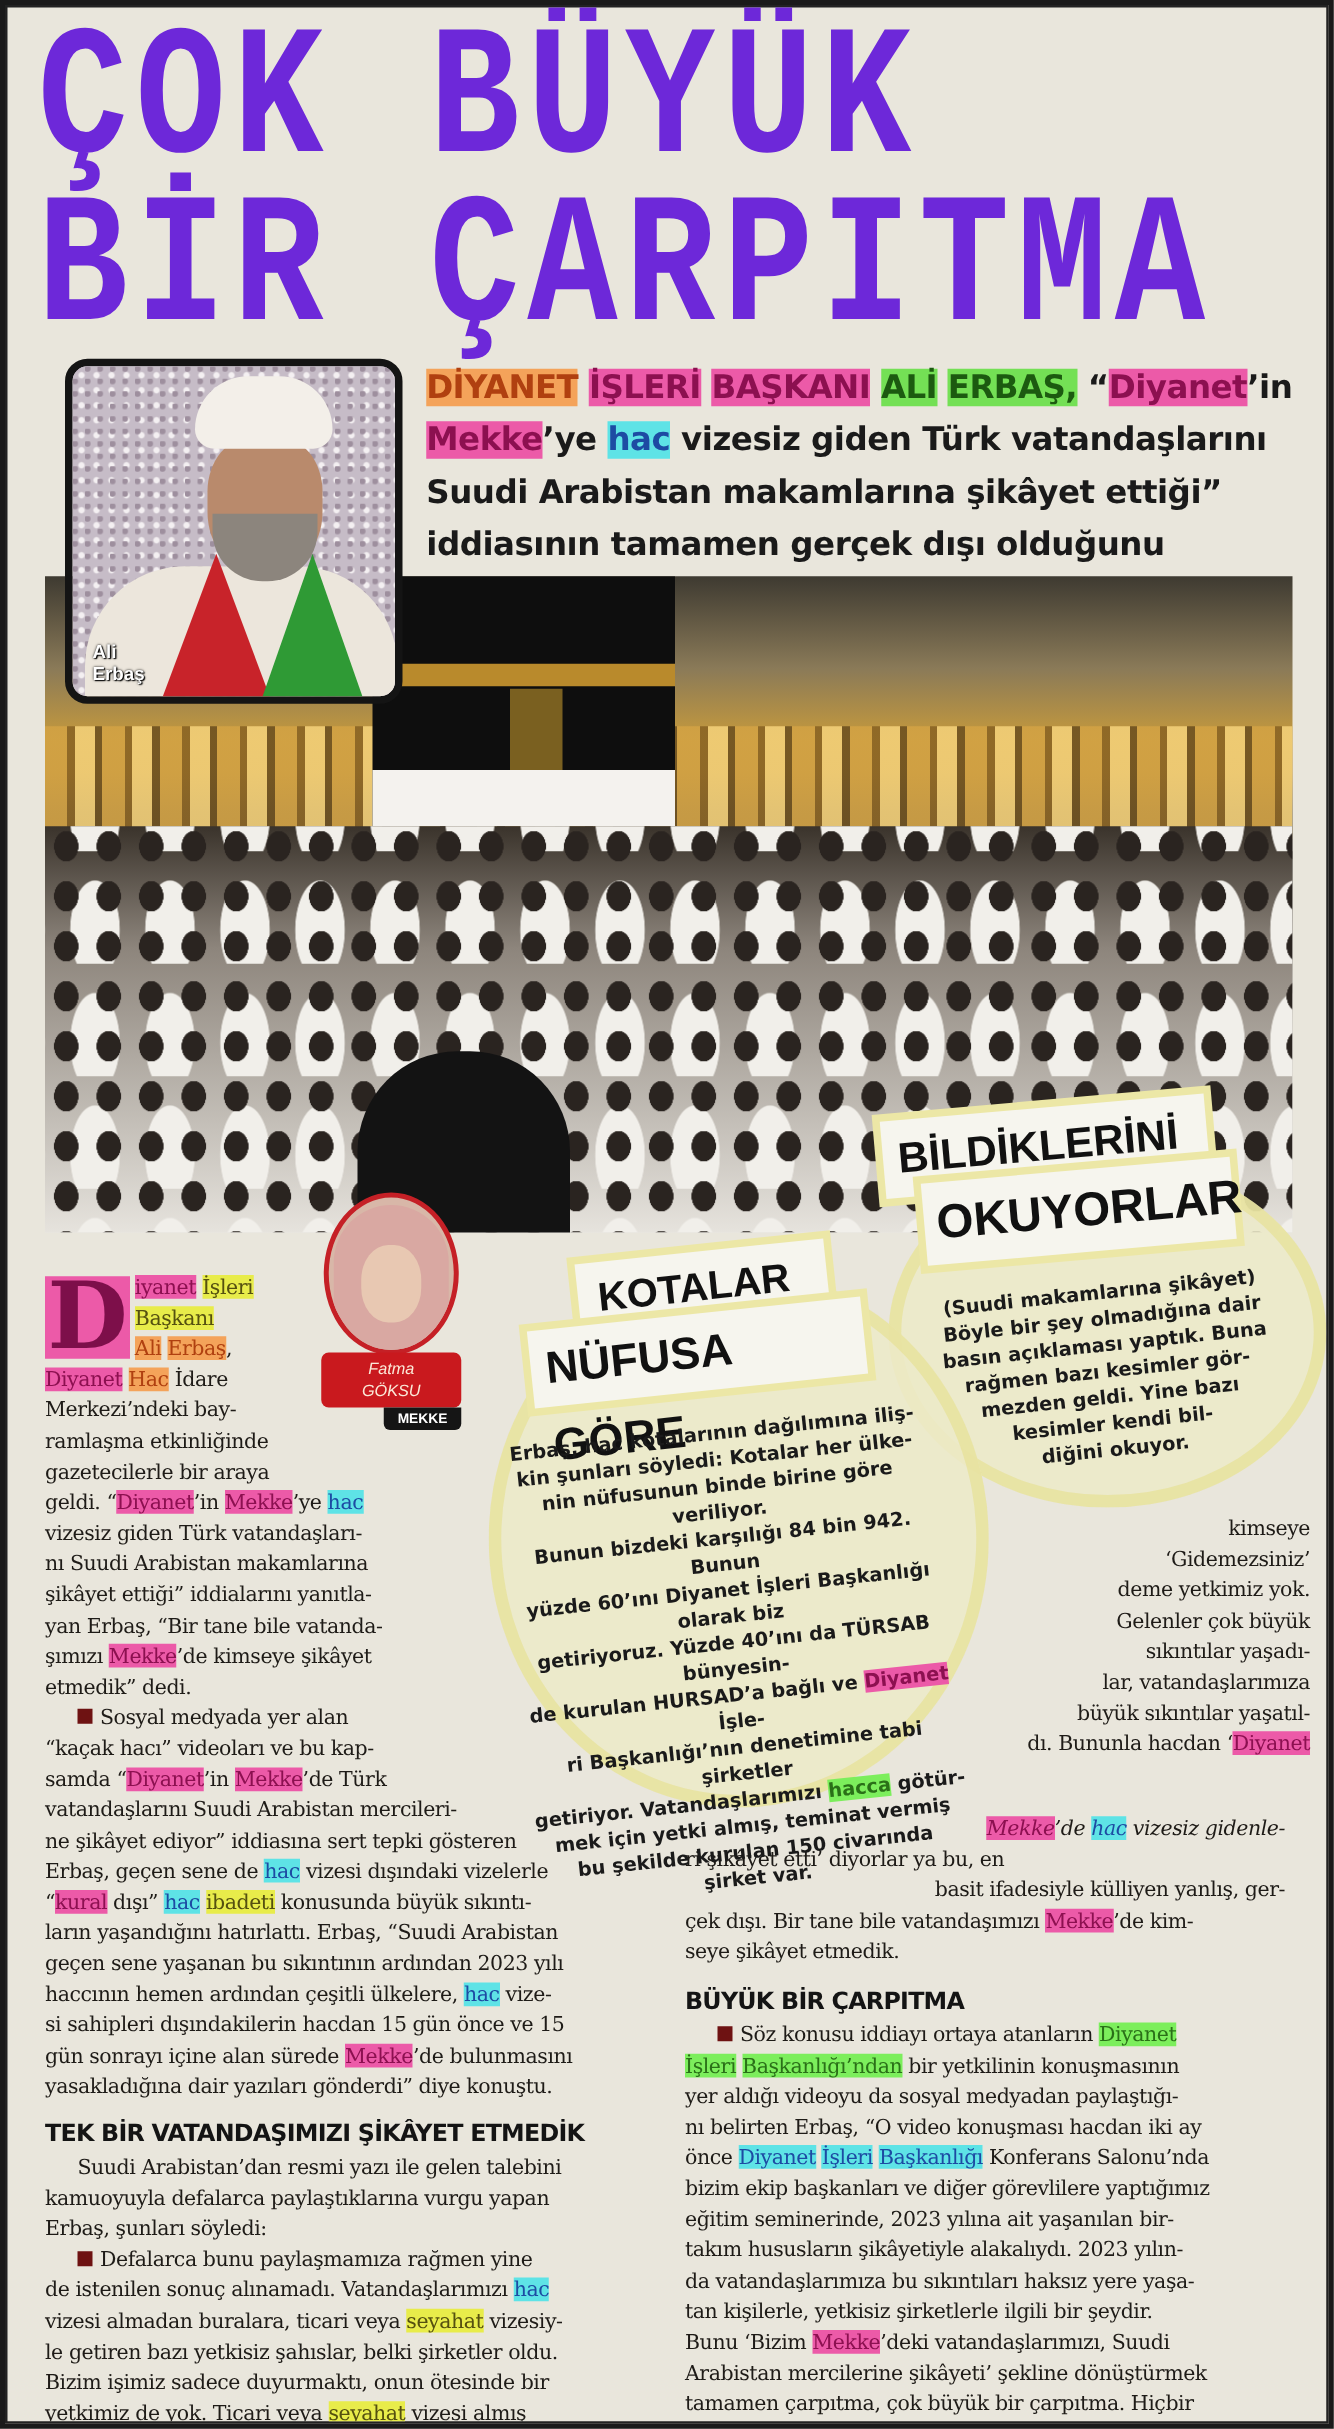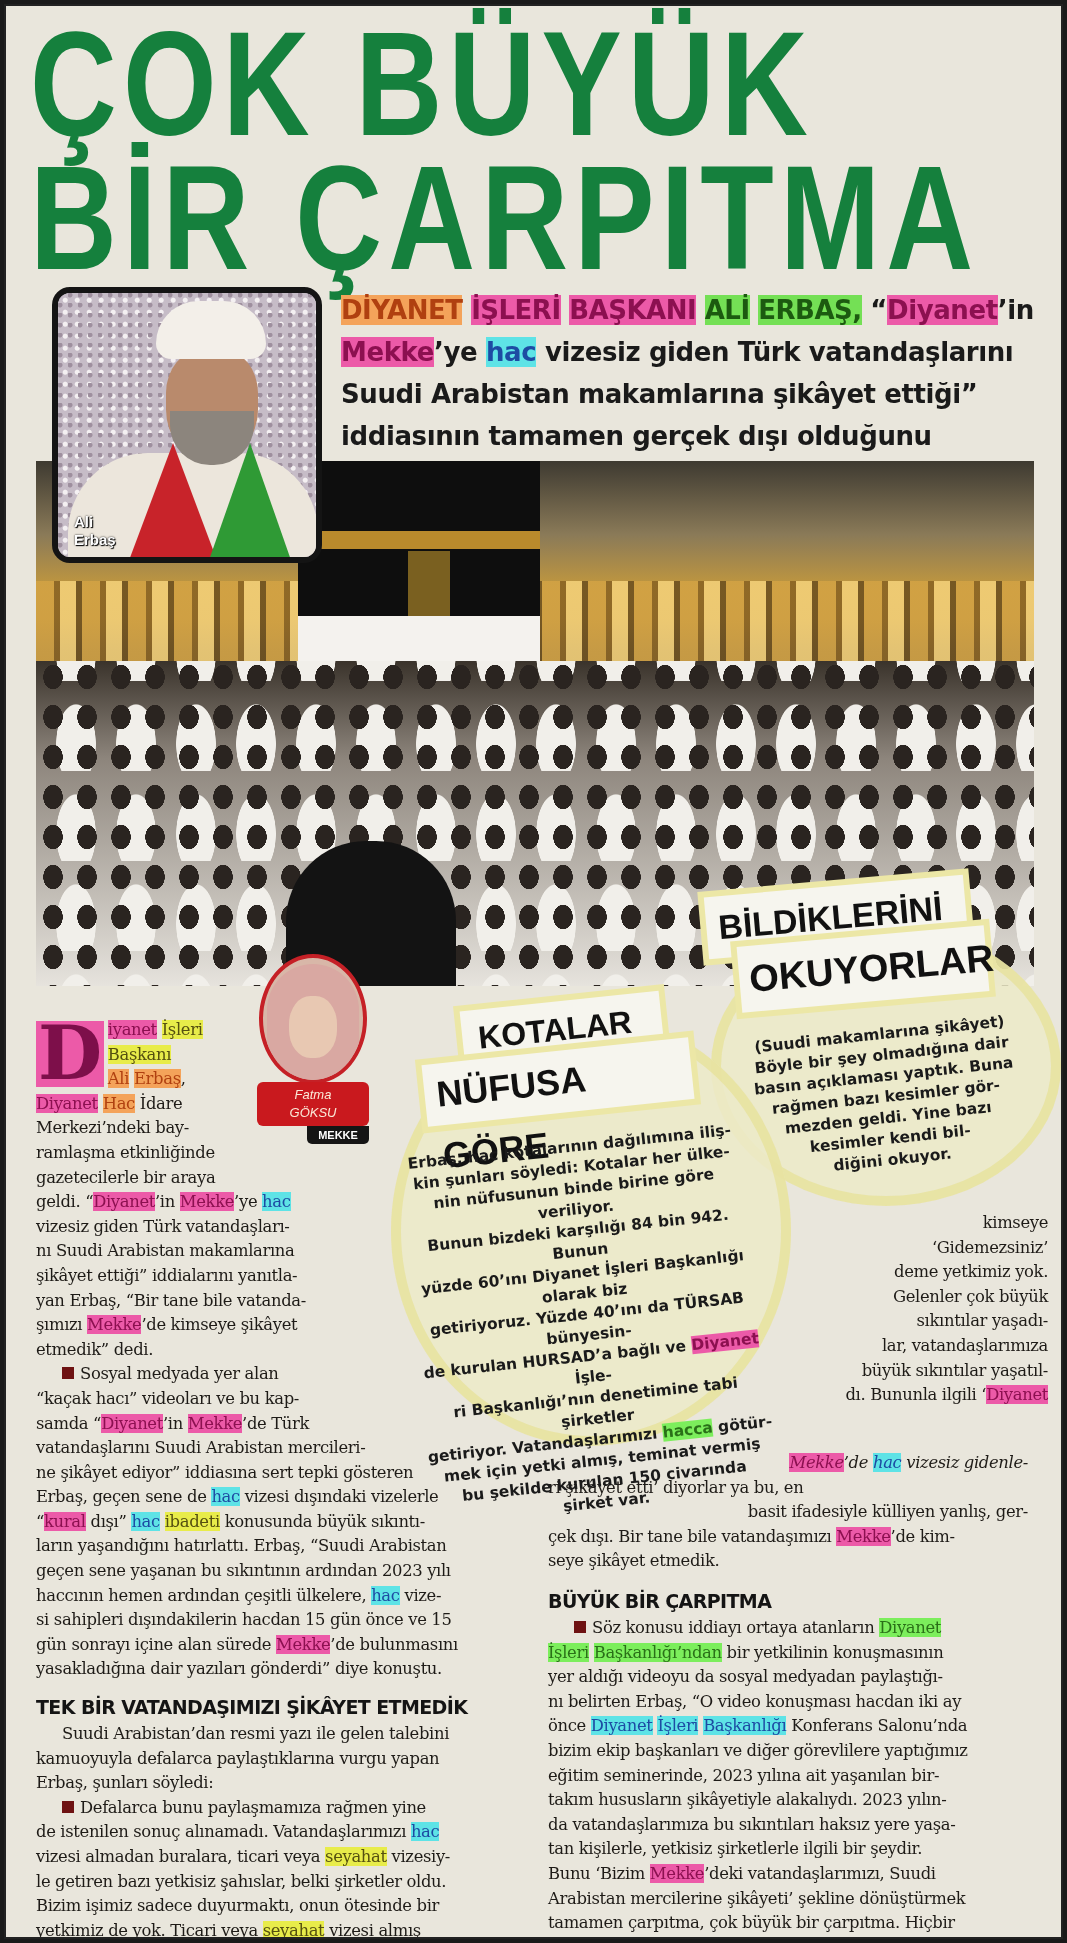--- a/index.html
+++ b/index.html
@@ -10,22 +10,22 @@
     color: #1c1a17;
   }
   .page {
     position: absolute; left: 4px; top: 4px; width: 1059px; height: 1935px;
     background: #e9e6dc;
     border: 2px solid #222;
     overflow: hidden;
   }
   .headline {
     position: absolute; left: 24px; top: 10px; width: 1010px;
-    font-family: Liberation Sans, sans-serif;
-    font-weight: 900; color: #15803d;
+    font-family: Liberation Mono, monospace;
+    font-weight: 900; color: #6d28d9;
     line-height: 0.92;
   }
   .headline .l1 { font-size: 118px; letter-spacing: 6px; transform: scaleX(1.02) scaleY(1.25); transform-origin: left top; display: block; height: 134px; }
   .headline .l2 { font-size: 118px; letter-spacing: 6px; transform: scaleX(1.02) scaleY(1.25); transform-origin: left top; display: block; }
 
   .portrait {
     position: absolute; left: 46px; top: 281px; width: 270px; height: 276px;
     border: 6px solid #141414; border-radius: 18px; overflow: hidden;
     background: linear-gradient(180deg, #c9c0cf 0%, #b8adbb 40%, #d9d2c8 100%);
     z-index: 3;
@@ -282,21 +282,21 @@
   </div>
 
   <div class="flow-right">
     <span class="l">kimseye</span>
     <span class="l">‘Gidemezsiniz’</span>
     <span class="l">deme yetkimiz yok.</span>
     <span class="l">Gelenler çok büyük</span>
     <span class="l">sıkıntılar yaşadı-</span>
     <span class="l">lar, vatandaşlarımıza</span>
     <span class="l">büyük sıkıntılar yaşatıl-</span>
-    <span class="l"><span>dı. Bununla ilgili ‘</span><span class="hl-pink">Diyanet</span></span>
+    <span class="l"><span>dı. Bununla hacdan ‘</span><span class="hl-pink">Diyanet</span></span>
   </div>
 
   <div class="col-right2">
     <span class="l" style="text-align:right; padding-right:20px; margin-top:-32px;font-style:italic;"><span class="hl-pink">Mekke</span><span>’de </span><span class="hl-cyan">hac</span><span> vizesiz gidenle-</span></span>
     <span class="l" style="padding-right:20px;">ri şikâyet etti’ diyorlar ya bu, en</span>
     <span class="l" style="text-align:right; padding-right:20px;">basit ifadesiyle külliyen yanlış, ger-</span>
     <span class="l"><span>çek dışı. Bir tane bile vatandaşımızı </span><span class="hl-pink">Mekke</span><span>’de kim-</span></span>
     <span class="l">seye şikâyet etmedik.</span>
 
     <div class="sub">BÜYÜK BİR ÇARPITMA</div>

